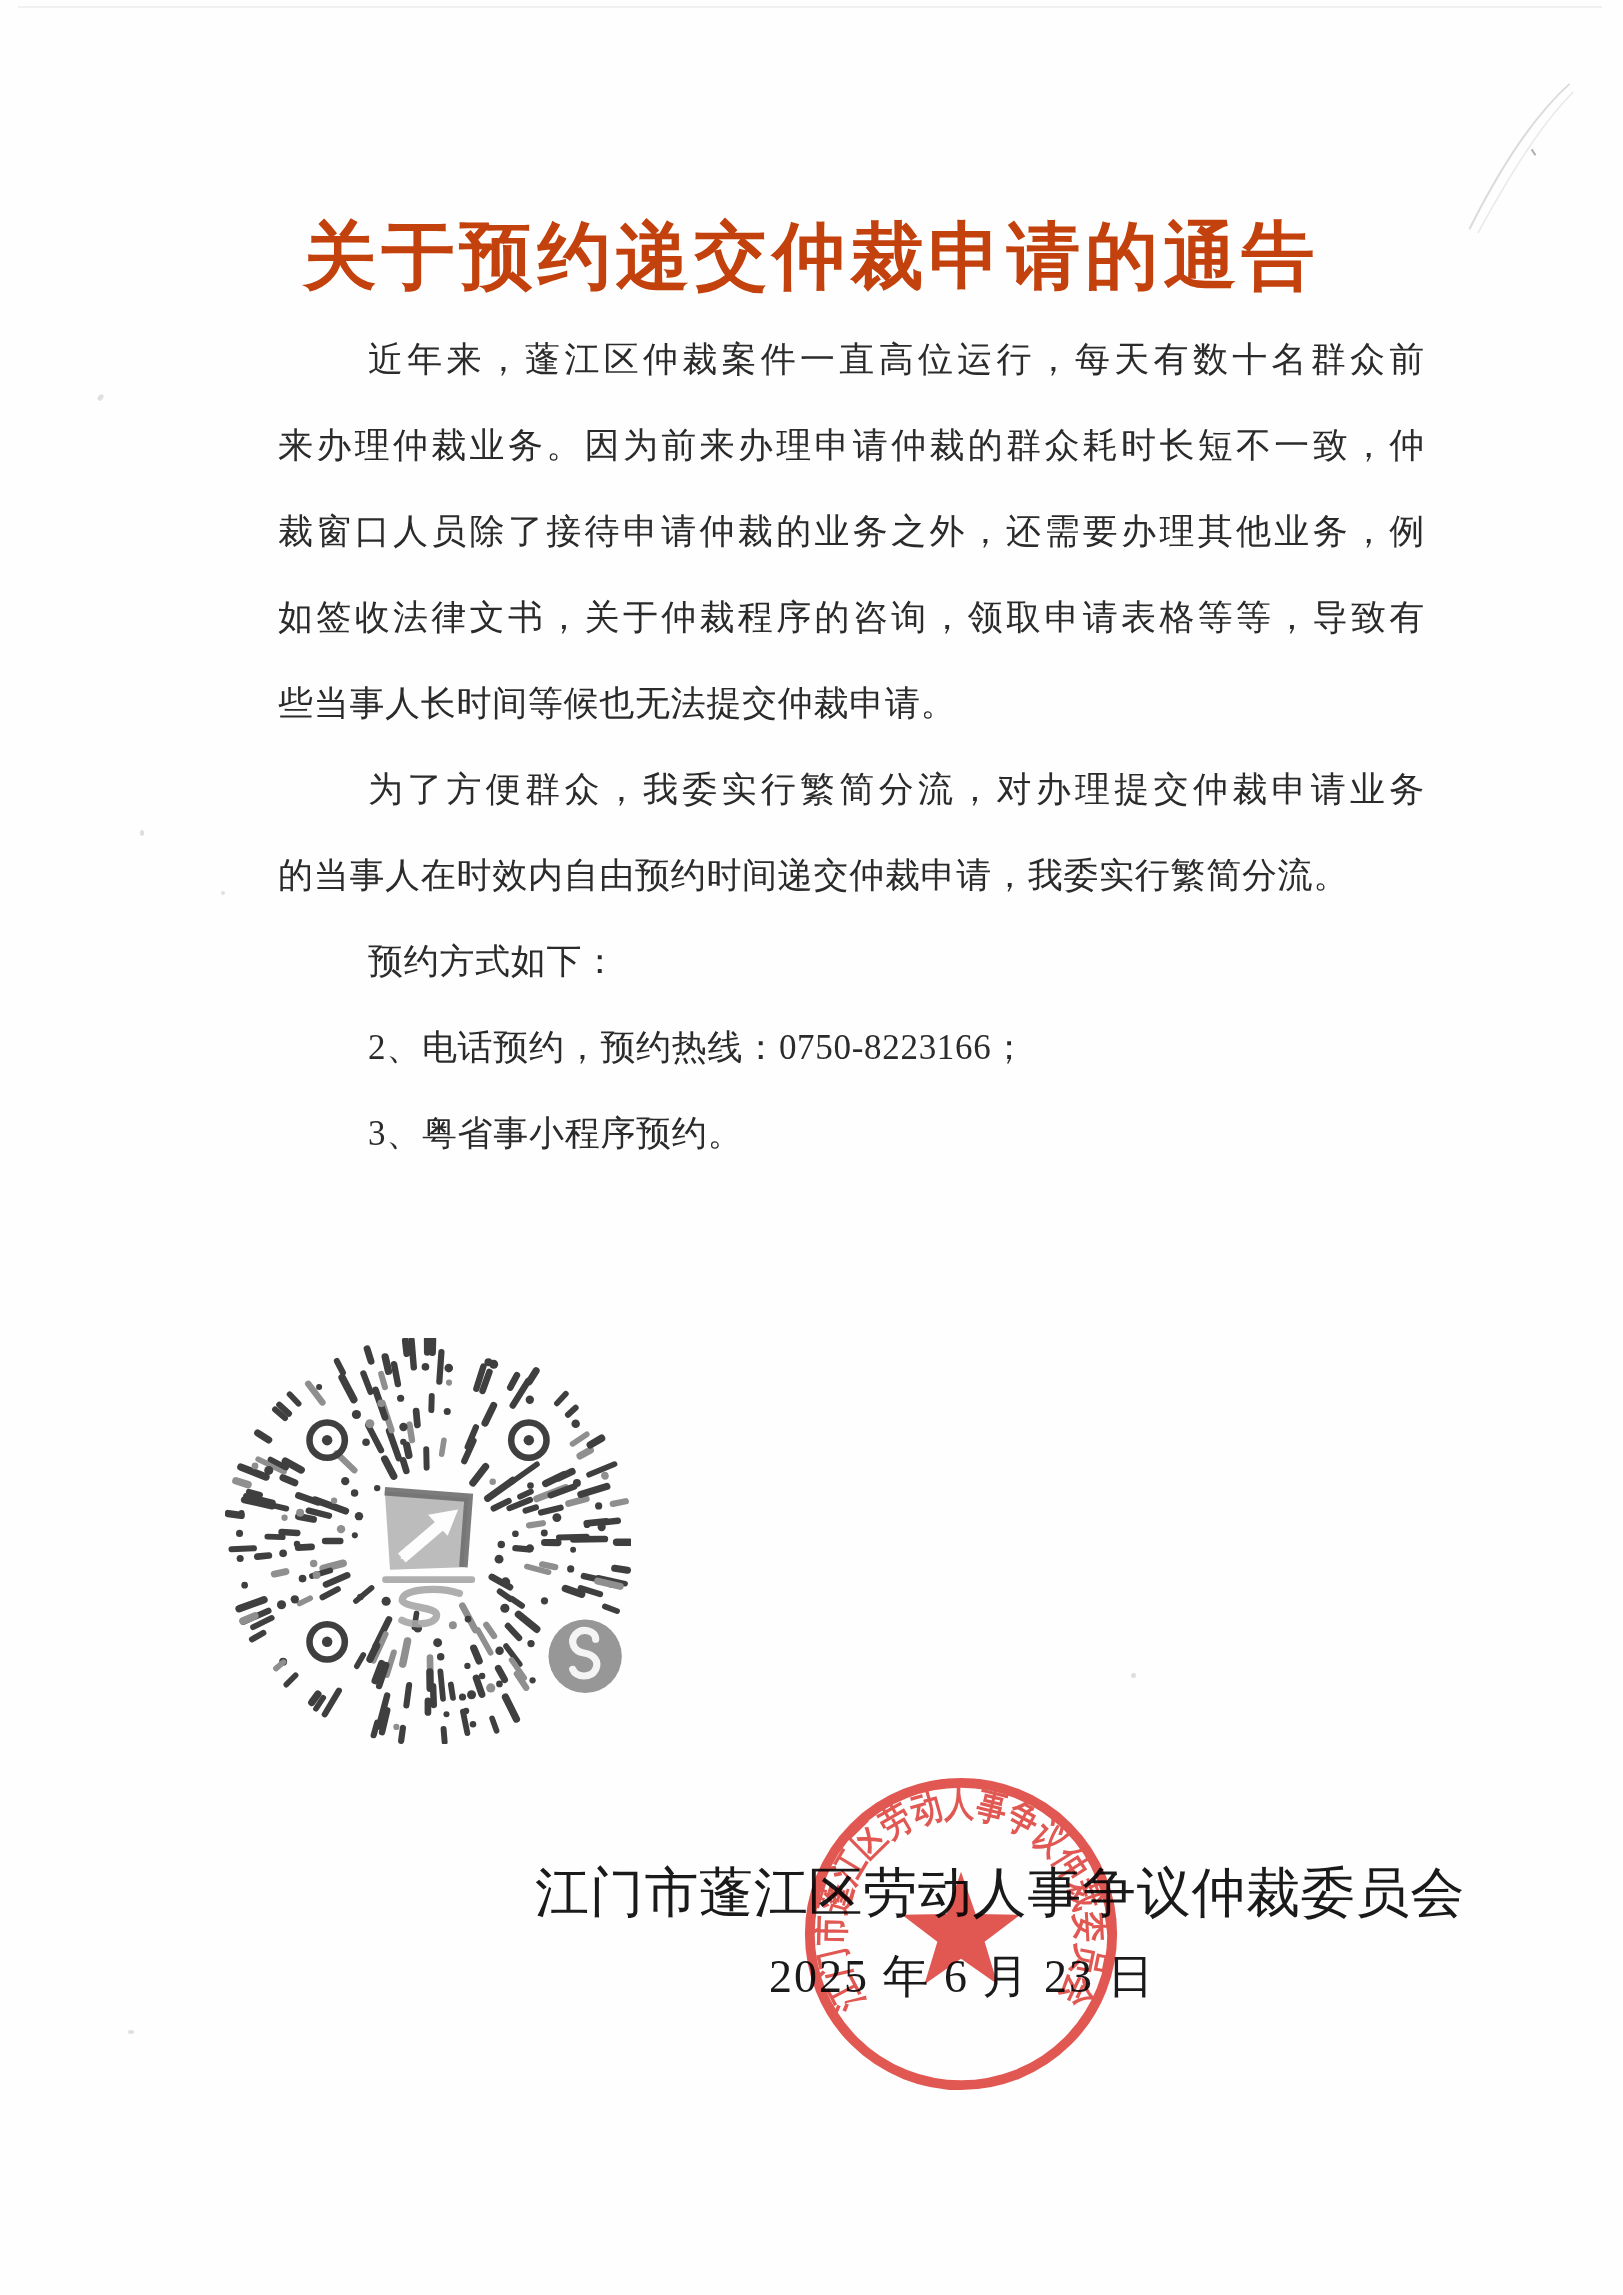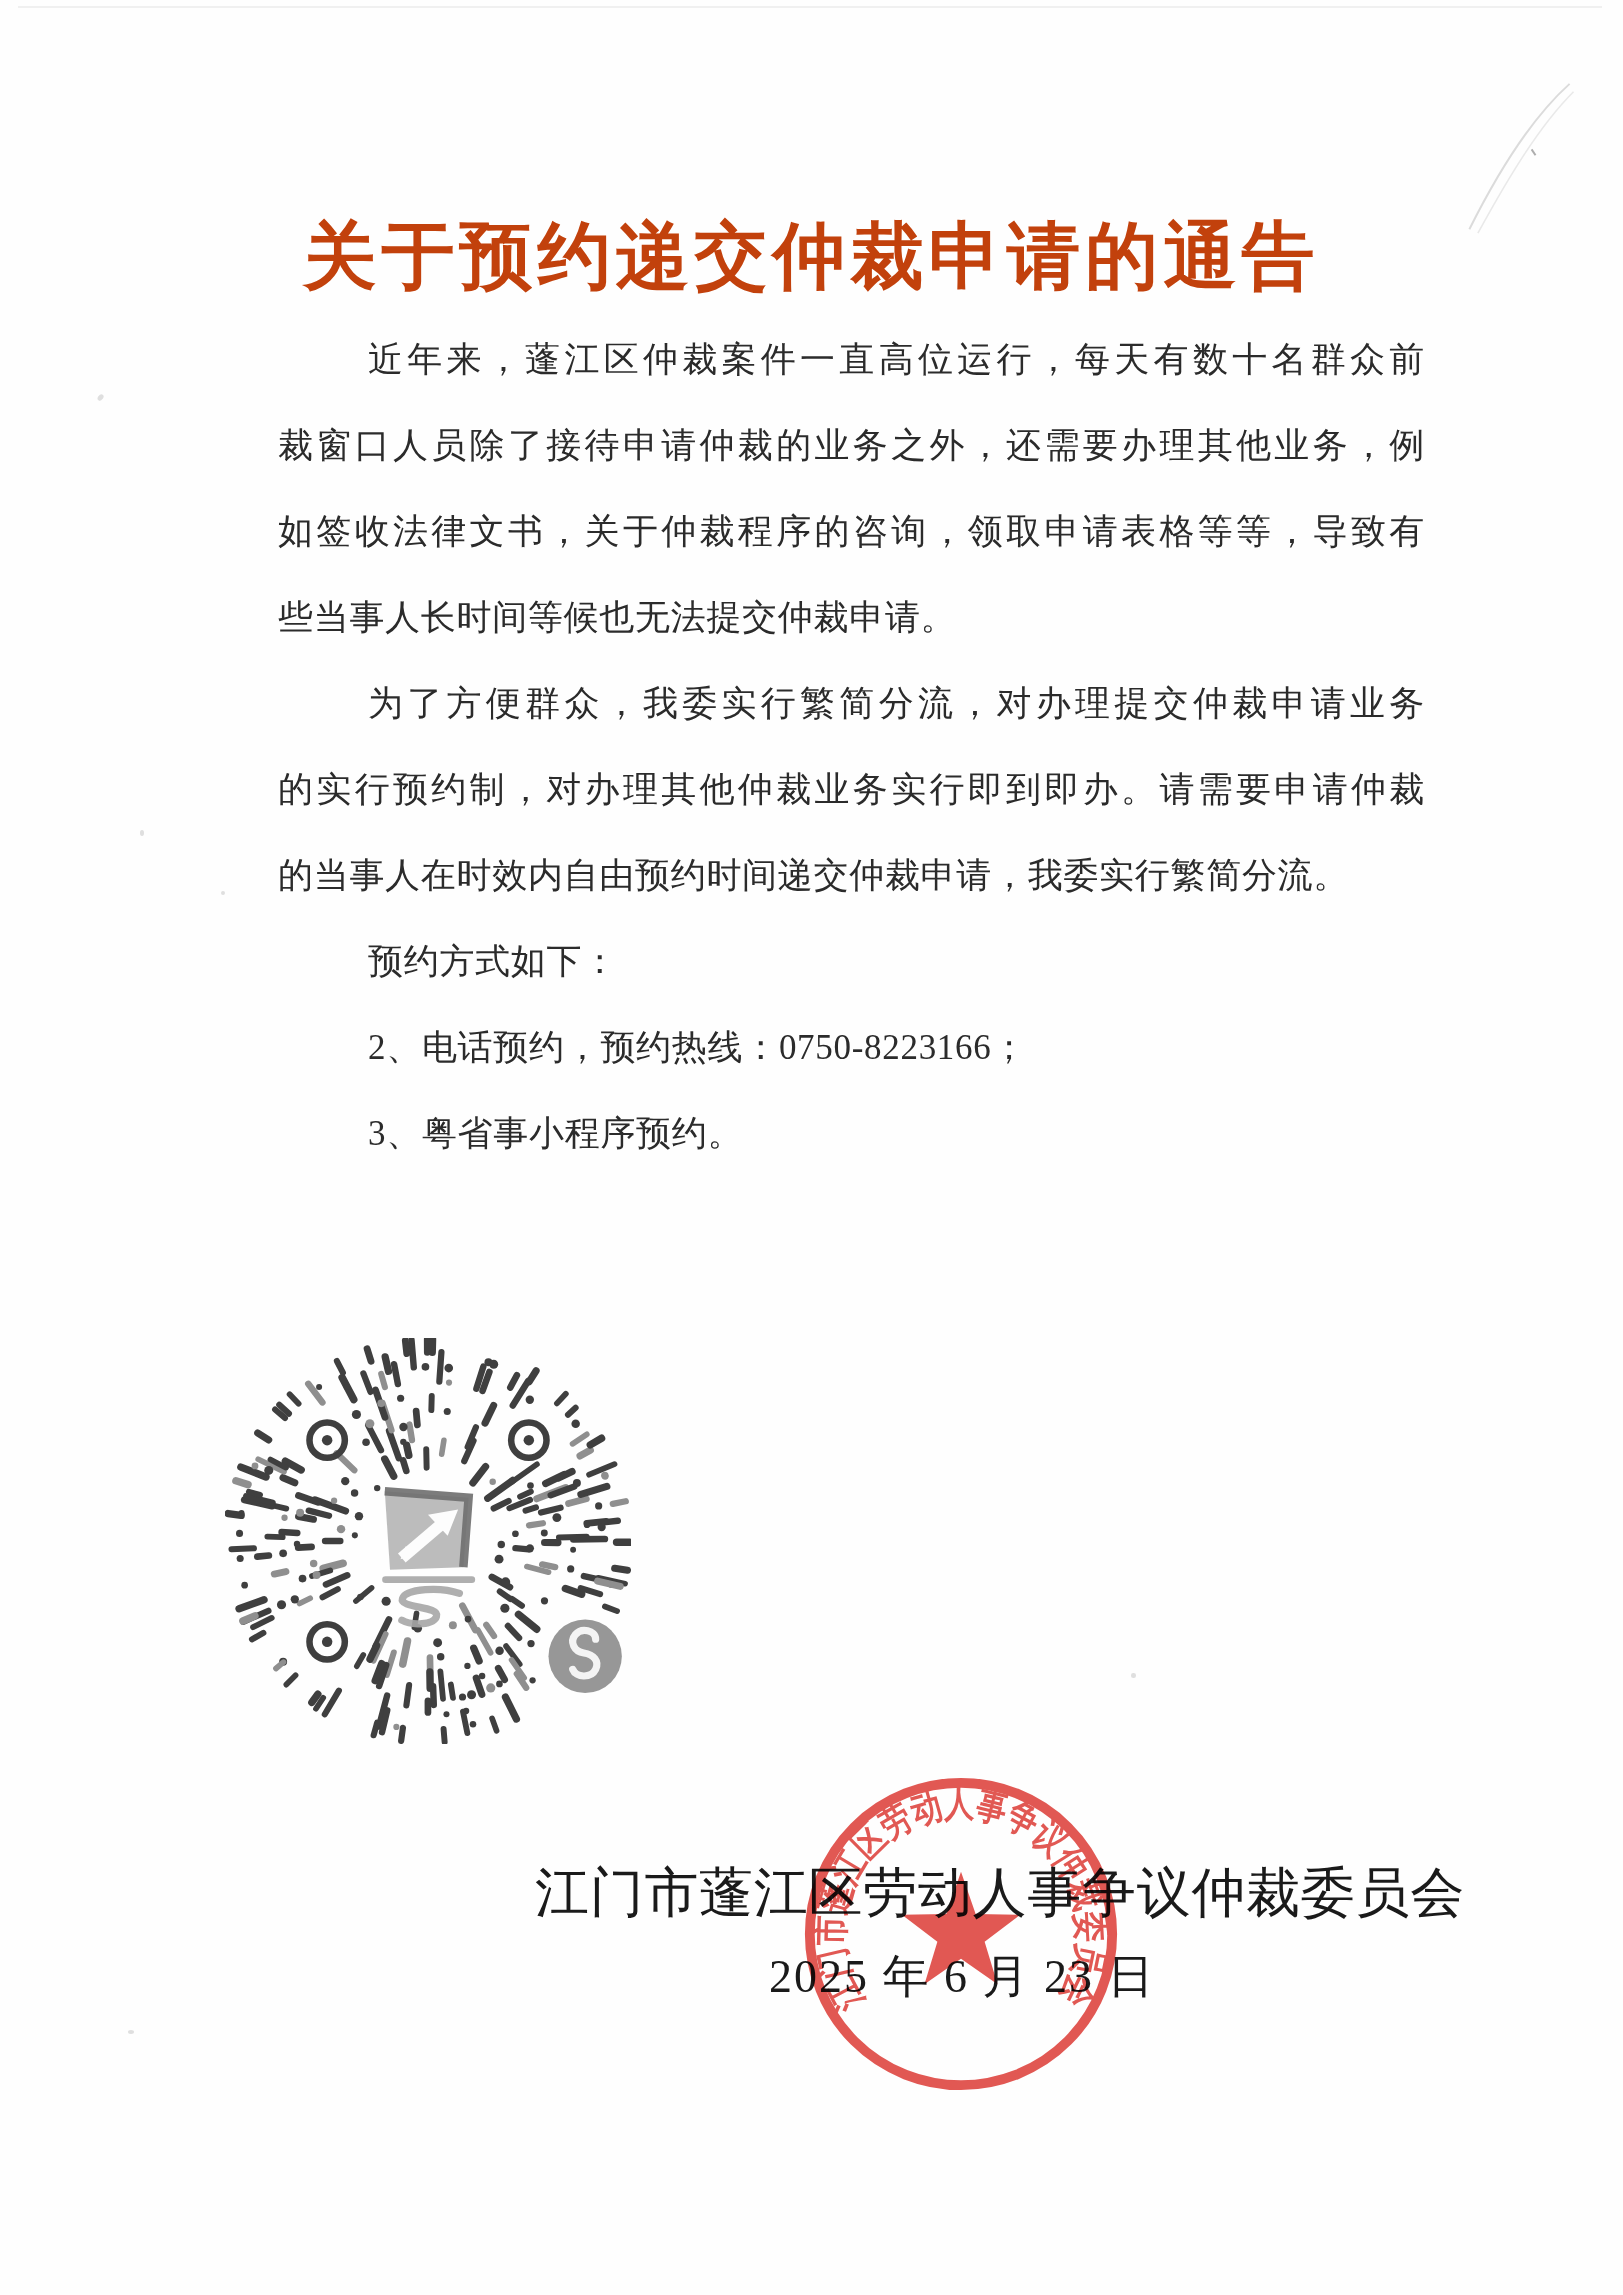--- a/index.html
+++ b/index.html
@@ -85,25 +85,25 @@
   <div class="speck" style="left:98px;top:394px;width:5.2px;height:7.2px;transform:rotate(38deg);"></div>
   <div class="speck" style="left:140px;top:830px;width:3.9px;height:5.9px;"></div>
   <div class="speck" style="left:221px;top:891px;width:3.9px;height:3.9px;"></div>
   <div class="speck" style="left:1131px;top:1673px;width:4.6px;height:4.6px;"></div>
   <div class="speck" style="left:128px;top:2030px;width:5.9px;height:3.9px;"></div>
 
   <div class="notice-title">关于预约递交仲裁申请的通告</div>
 
   <div class="body-text">
       <div class="line indent">近年来，蓬江区仲裁案件一直高位运行，每天有数十名群众前</div>
+      <div class="line">来办理仲裁业务。因为前来办理申请仲裁的群众耗时长短不一致，仲</div>
       <div class="line">裁窗口人员除了接待申请仲裁的业务之外，还需要办理其他业务，例</div>
       <div class="line">如签收法律文书，关于仲裁程序的咨询，领取申请表格等等，导致有</div>
       <div class="line no-fill">些当事人长时间等候也无法提交仲裁申请。</div>
       <div class="line indent">为了方便群众，我委实行繁简分流，对办理提交仲裁申请业务</div>
-      <div class="line">的实行预约制，对办理其他仲裁业务实行即到即办。请需要申请仲裁</div>
       <div class="line no-fill">的当事人在时效内自由预约时间递交仲裁申请，我委实行繁简分流。</div>
       <div class="line indent no-fill">预约方式如下：</div>
       <div class="line indent no-fill">2、电话预约，预约热线：0750-8223166；</div>
       <div class="line indent no-fill">3、粤省事小程序预约。</div>
     </div>
 
   <svg class="qr-code" viewBox="0 0 620 620">
     <g id="qr-dot-field">
         <circle cx="421.9" cy="315.3" r="5.7" fill="#3f3f3f"></circle>
         <circle cx="418.5" cy="337.7" r="6.8" fill="#3f3f3f"></circle>

